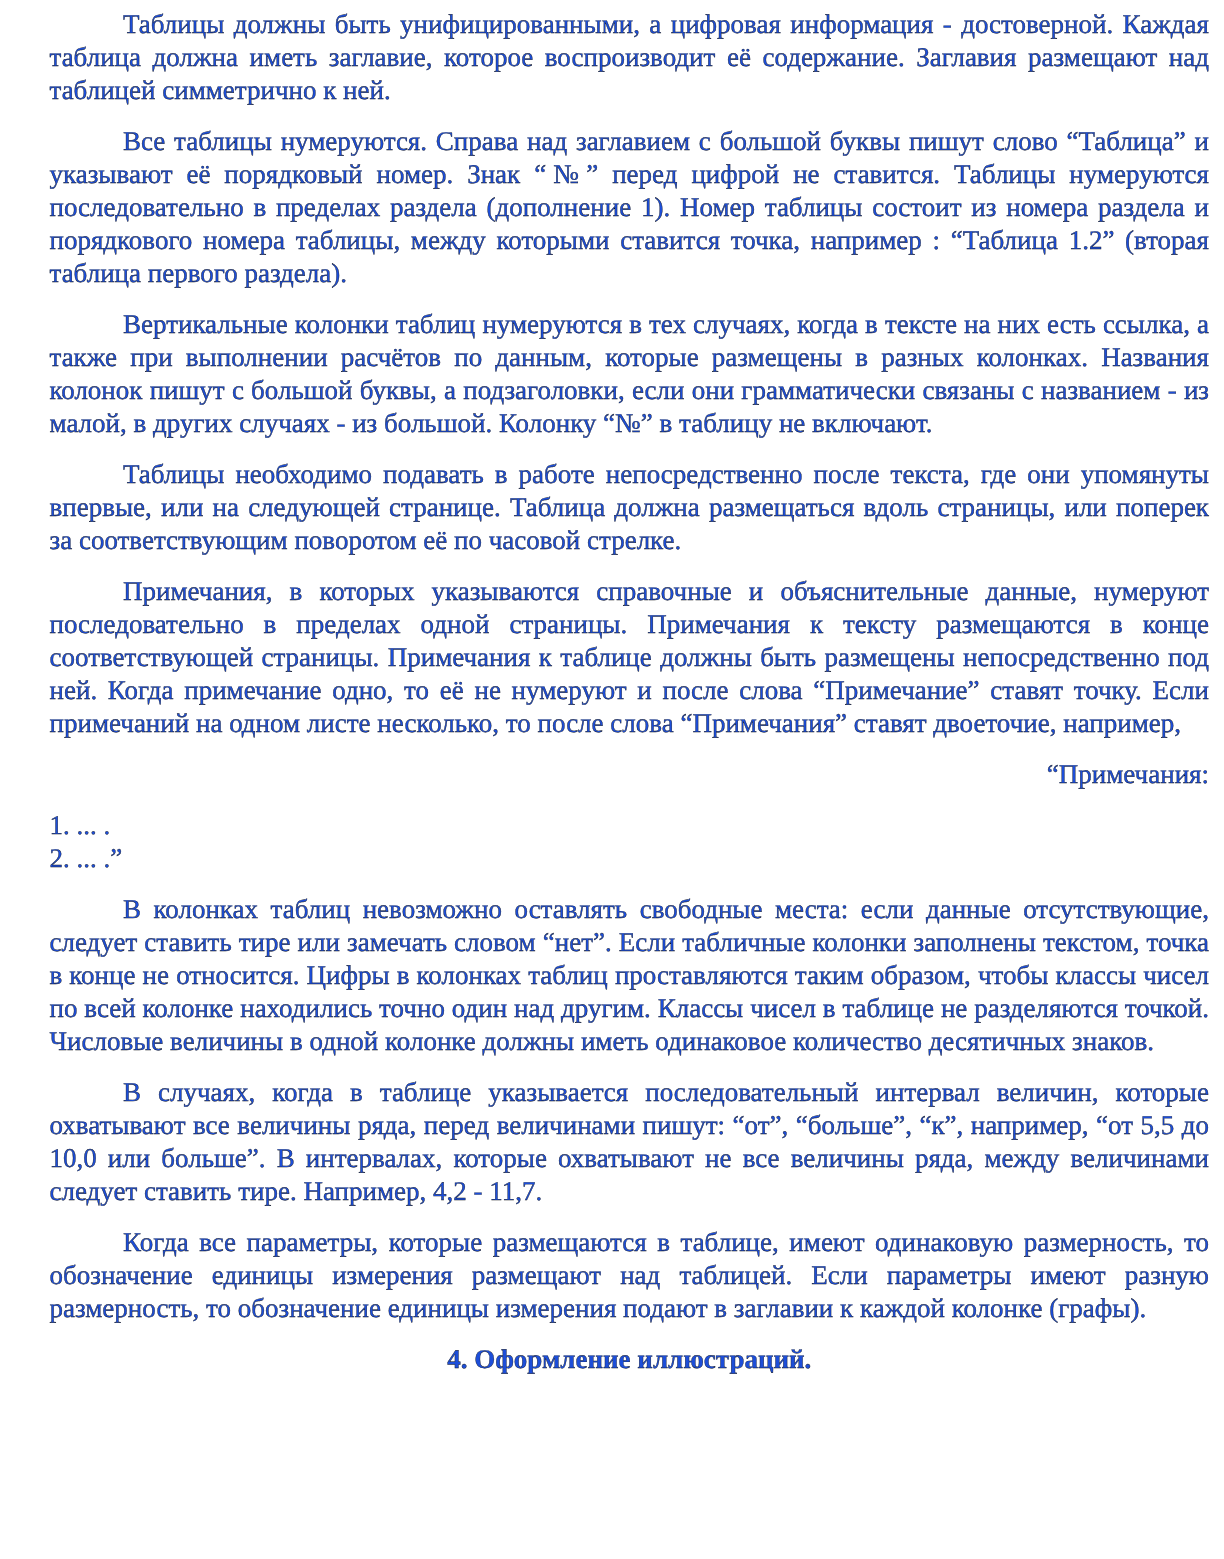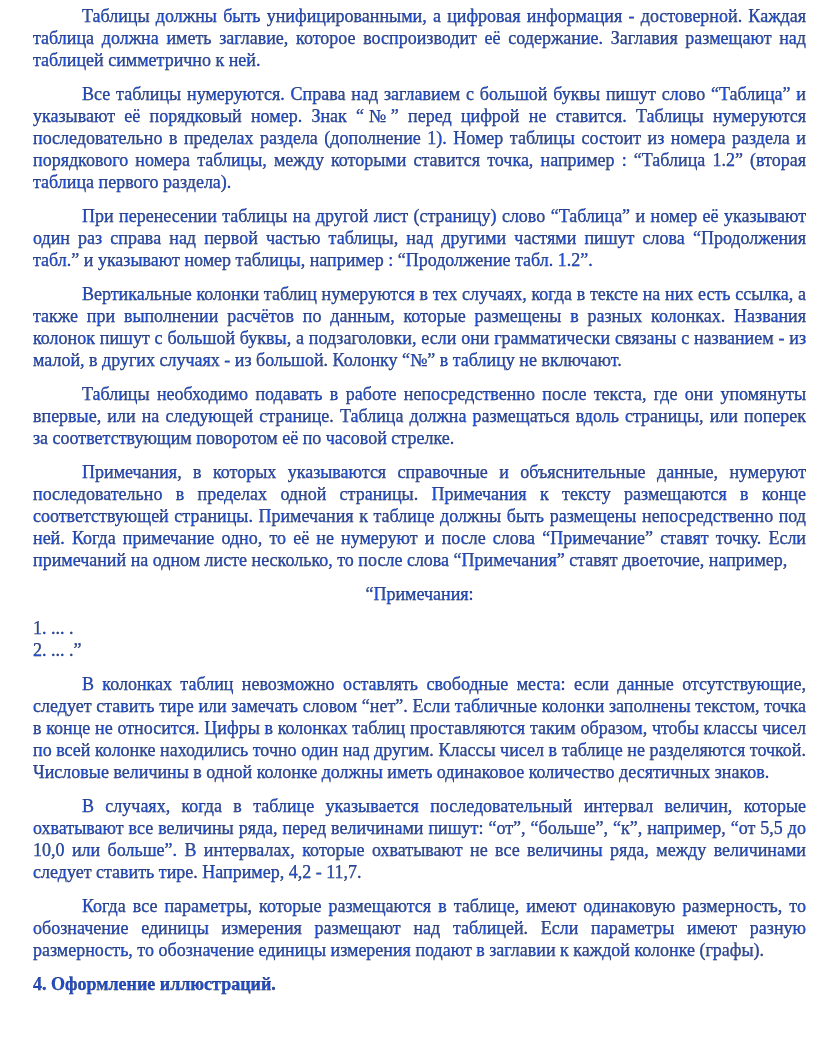--- a/index.html
+++ b/index.html
@@ -24,46 +24,45 @@
     color: #1d4ed8;
     -webkit-text-stroke: 0.25px #141414;
   }
   .para {
     margin: 0 0 12px 0;
     text-align: justify;
     text-indent: 49px;
   }
   .plain {
     margin: 0 0 12px 0;
-    text-align: center;
+    text-align: right;
     text-indent: 0;
   }
   .notes-list {
     margin: 0 0 12px 0;
   }
   .note-item {
     margin: 0;
     text-align: left;
     text-indent: 0;
   }
   .section-heading {
     margin: 0;
     font-size: 18px;
     line-height: 22px;
     font-weight: bold;
-    text-align: left;
+    text-align: center;
   }
 </style>
 </head>
 <body>
 
 <div class="page">
   <p class="para">Таблицы должны быть унифицированными, а цифровая информация - достоверной. Каждая таблица должна иметь заглавие, которое воспроизводит её содержание. Заглавия размещают над таблицей симметрично к ней.</p>
   <p class="para">Все таблицы нумеруются. Справа над заглавием с большой буквы пишут слово “Таблица” и указывают её порядковый номер. Знак “№” перед цифрой не ставится. Таблицы нумеруются последовательно в пределах раздела (дополнение 1). Номер таблицы состоит из номера раздела и порядкового номера таблицы, между которыми ставится точка, например : “Таблица 1.2” (вторая таблица первого раздела).</p>
-  <p class="para">При перенесении таблицы на другой лист (страницу) слово “Таблица” и номер её указывают один раз справа над первой частью таблицы, над другими частями пишут слова “Продолжения табл.” и указывают номер таблицы, например : “Продолжение табл. 1.2”.</p>
   <p class="para">Вертикальные колонки таблиц нумеруются в тех случаях, когда в тексте на них есть ссылка, а также при выполнении расчётов по данным, которые размещены в разных колонках. Названия колонок пишут с большой буквы, а подзаголовки, если они грамматически связаны с названием - из малой, в других случаях - из большой. Колонку “№” в таблицу не включают.</p>
   <p class="para">Таблицы необходимо подавать в работе непосредственно после текста, где они упомянуты впервые, или на следующей странице. Таблица должна размещаться вдоль страницы, или поперек за соответствующим поворотом её по часовой стрелке.</p>
   <p class="para">Примечания, в которых указываются справочные и объяснительные данные, нумеруют последовательно в пределах одной страницы. Примечания к тексту размещаются в конце соответствующей страницы. Примечания к таблице должны быть размещены непосредственно под ней. Когда примечание одно, то её не нумеруют и после слова “Примечание” ставят точку. Если примечаний на одном листе несколько, то после слова “Примечания” ставят двоеточие, например,</p>
   <p class="plain">“Примечания:</p>
   <div class="notes-list">
     <p class="note-item">1. ... .</p>
     <p class="note-item">2. ... .”</p>
   </div>
   <p class="para">В колонках таблиц невозможно оставлять свободные места: если данные отсутствующие, следует ставить тире или замечать словом “нет”. Если табличные колонки заполнены текстом, точка в конце не относится. Цифры в колонках таблиц проставляются таким образом, чтобы классы чисел по всей колонке находились точно один над другим. Классы чисел в таблице не разделяются точкой. Числовые величины в одной колонке должны иметь одинаковое количество десятичных знаков.</p>
   <p class="para">В случаях, когда в таблице указывается последовательный интервал величин, которые охватывают все величины ряда, перед величинами пишут: “от”, “больше”, “к”, например, “от 5,5 до 10,0 или больше”. В интервалах, которые охватывают не все величины ряда, между величинами следует ставить тире. Например, 4,2 - 11,7.</p>

